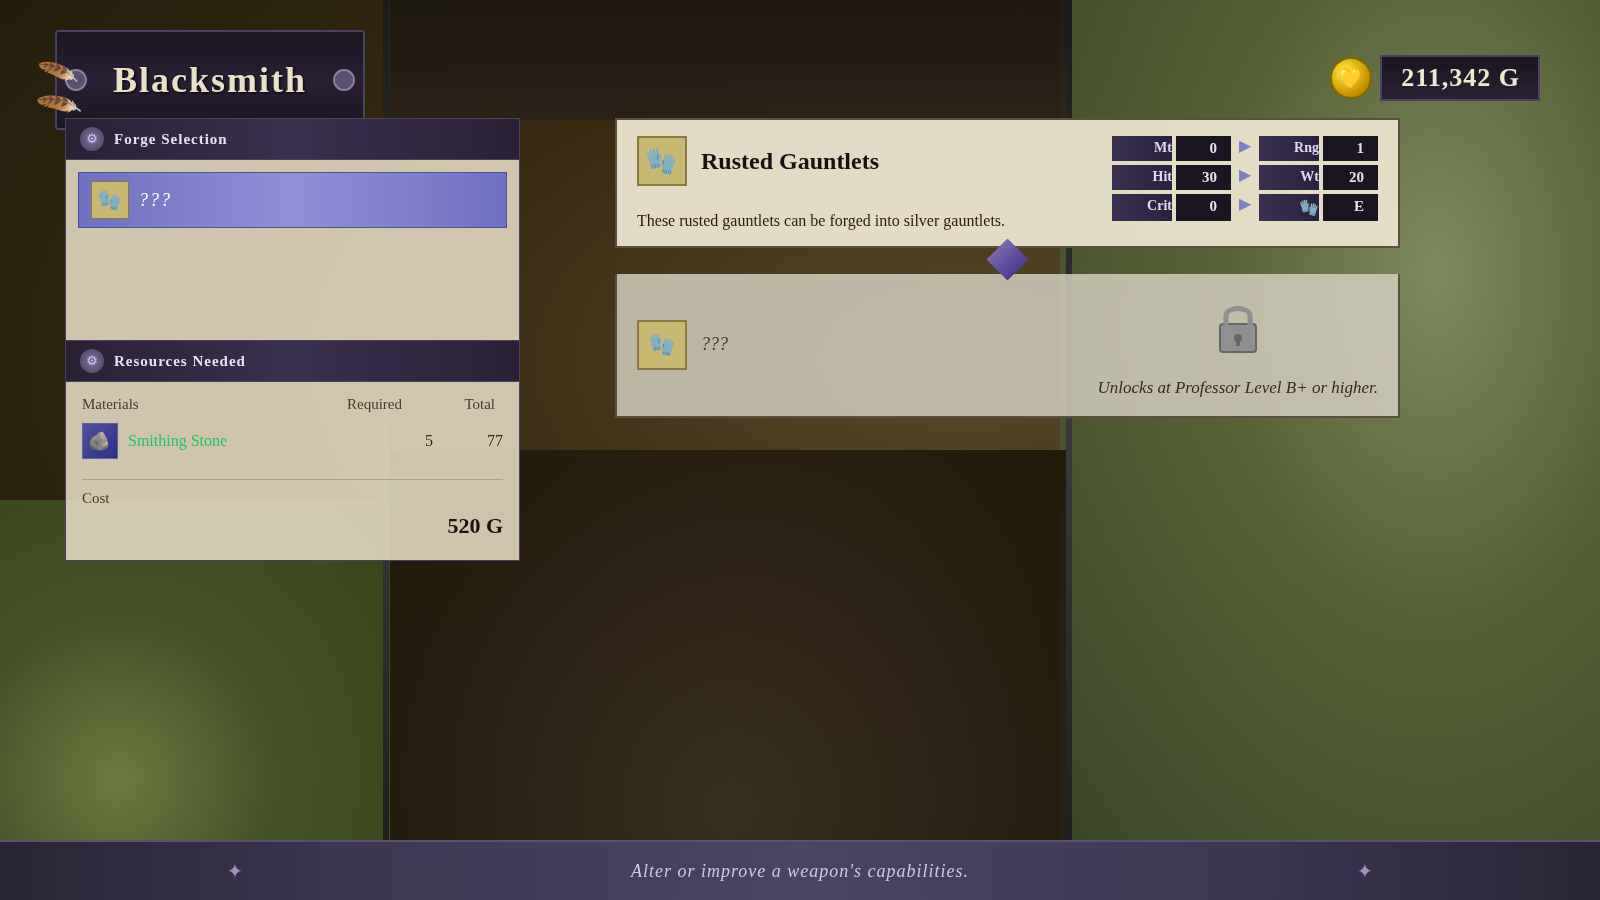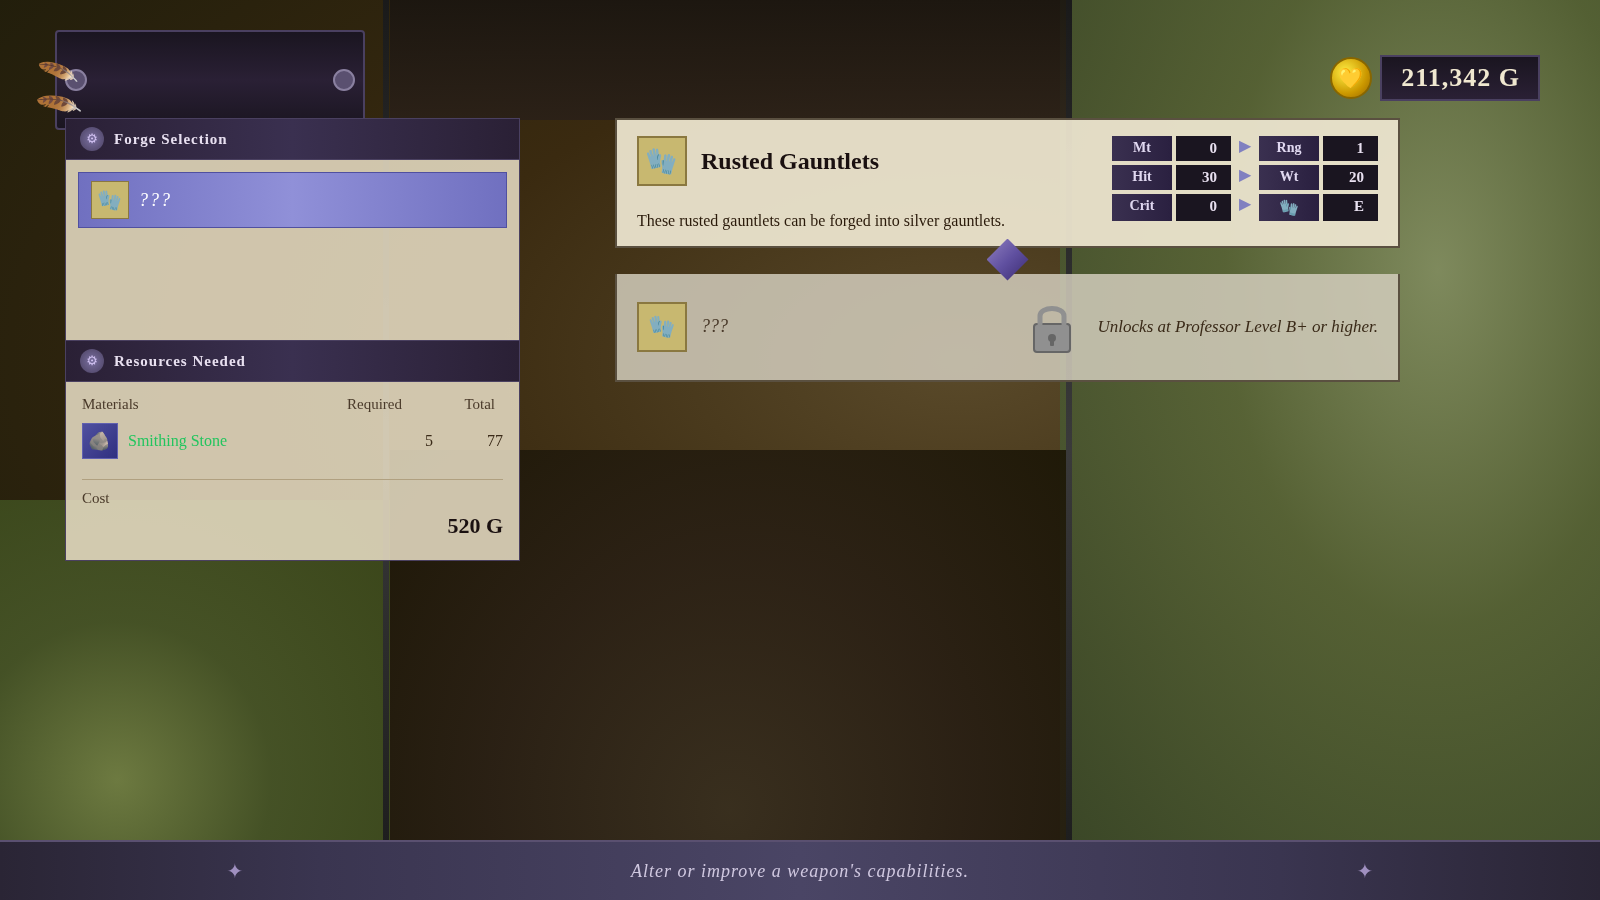--- a/index.html
+++ b/index.html
@@ -300,21 +300,21 @@
       font-size: 24px;
       font-weight: bold;
     }
     .stat-label {
       background: linear-gradient(to right, #3a3050 0%, #2a2040 100%);
       color: #e0d8f0;
       font-size: 14px;
       font-weight: bold;
       padding: 4px 0;
       min-width: 60px;
-      text-align: center;
+      text-align: right;
     }
     .stat-value {
       background: #1a1520;
       color: #e8e0f0;
       font-size: 15px;
       font-weight: bold;
       padding: 4px 14px;
       min-width: 55px;
       text-align: right;
     }
@@ -373,20 +373,21 @@
       color: #4a3a2a;
       font-size: 18px;
       font-style: italic;
     }
 
     .lock-requirement {
       display: flex;
       align-items: center;
       gap: 16px;
       margin-left: auto;
+      flex-direction: column;
     }
     .lock-icon-wrap {
       width: 60px; height: 70px;
       display: flex; align-items: center; justify-content: center;
     }
     .lock-text {
       color: #3a2a18;
       font-size: 17px;
       font-style: italic;
     }
@@ -442,20 +443,21 @@
 <div class="bg-left-bottom"></div>
 <div class="bg-right"></div>
 <div class="bg-center-bottom"></div>
 <div class="bg-top-center"></div>
 
 <div class="divider-v-left"></div>
 <div class="divider-v-right"></div>
 
 <div class="title-panel">
   <div class="title-ornament-left"></div>
+  <span class="title-text">Blacksmith</span>
   <div class="title-ornament-right"></div>
 </div>
 
 <div class="feather-icon">
   <span style="font-size:30px; transform: rotate(-30deg); display:block; color:#a0a0e0;">🪶</span>
 </div>
 
 <div class="gold-display">
   <div class="gold-coin">
     <span style="font-size:20px;">💛</span>

